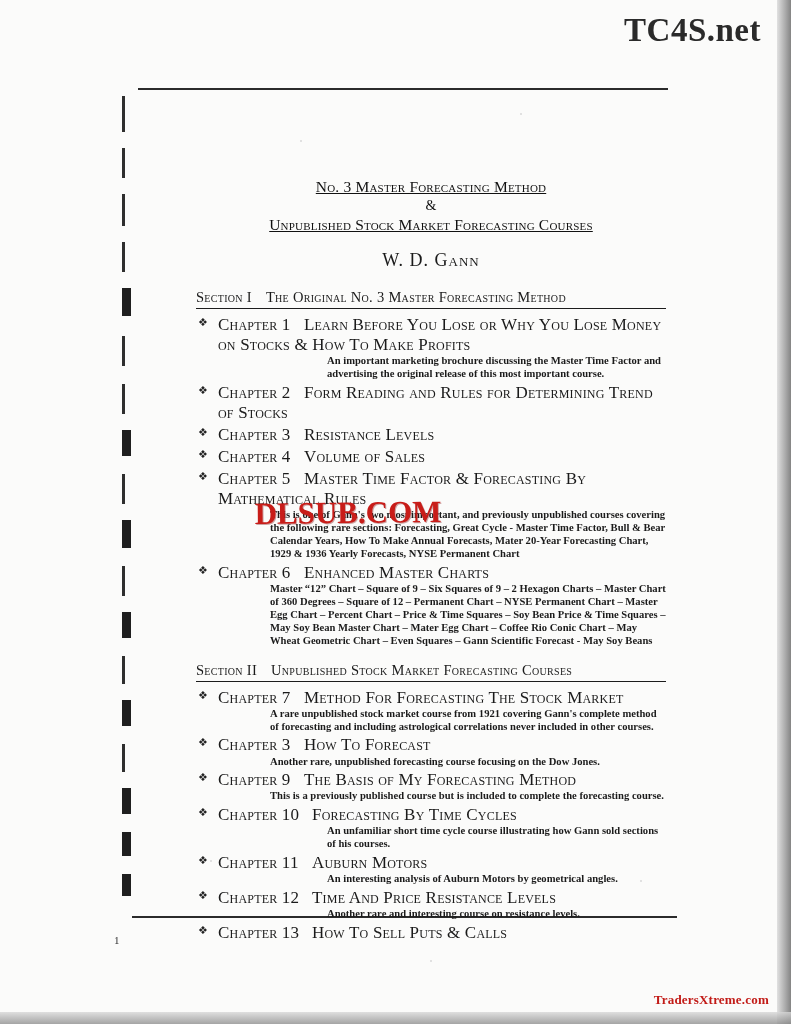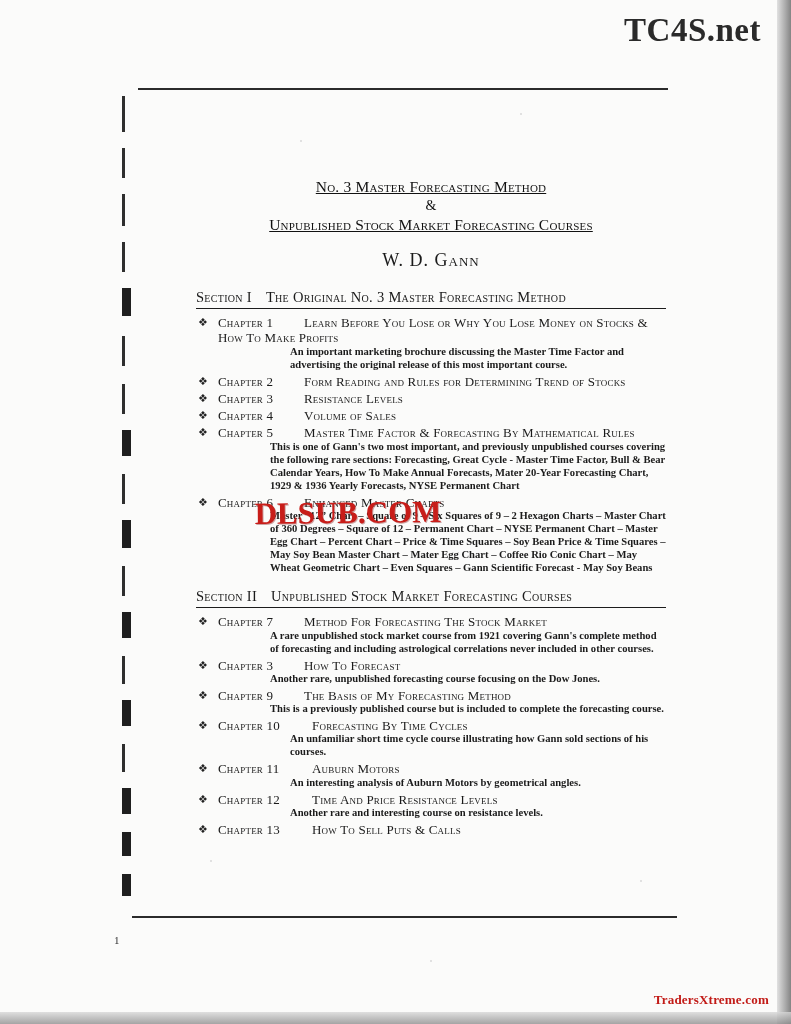--- a/index.html
+++ b/index.html
@@ -154,38 +154,38 @@
     margin-top: 2px;
   }
   .bullet {
     position: absolute;
     left: 2px;
     top: 1px;
     font-size: 11px;
     color: #222;
   }
   .ch-title {
-    font-size: 13px;
+    font-size: 17px;
     font-variant: small-caps;
     letter-spacing: .2px;
     line-height: 1.18;
   }
   .ch-num {
     display: inline-block;
     min-width: 86px;
   }
   .ch-desc {
     font-size: 10.6px;
     line-height: 1.22;
     margin-left: 52px;
     font-weight: bold;
     font-family: "Liberation Serif", serif;
     color: #1b1b1b;
   }
-  .ch-desc.ind-2 { margin-left: 72px; }
+  .ch-desc.ind-2 { margin-left: 109px; }
 
   
   .stamp {
     position: absolute;
     left: 198px;
     top: 495px;
     width: 300px;
     text-align: center;
     font-family: "Liberation Serif", serif;
     font-weight: bold;

